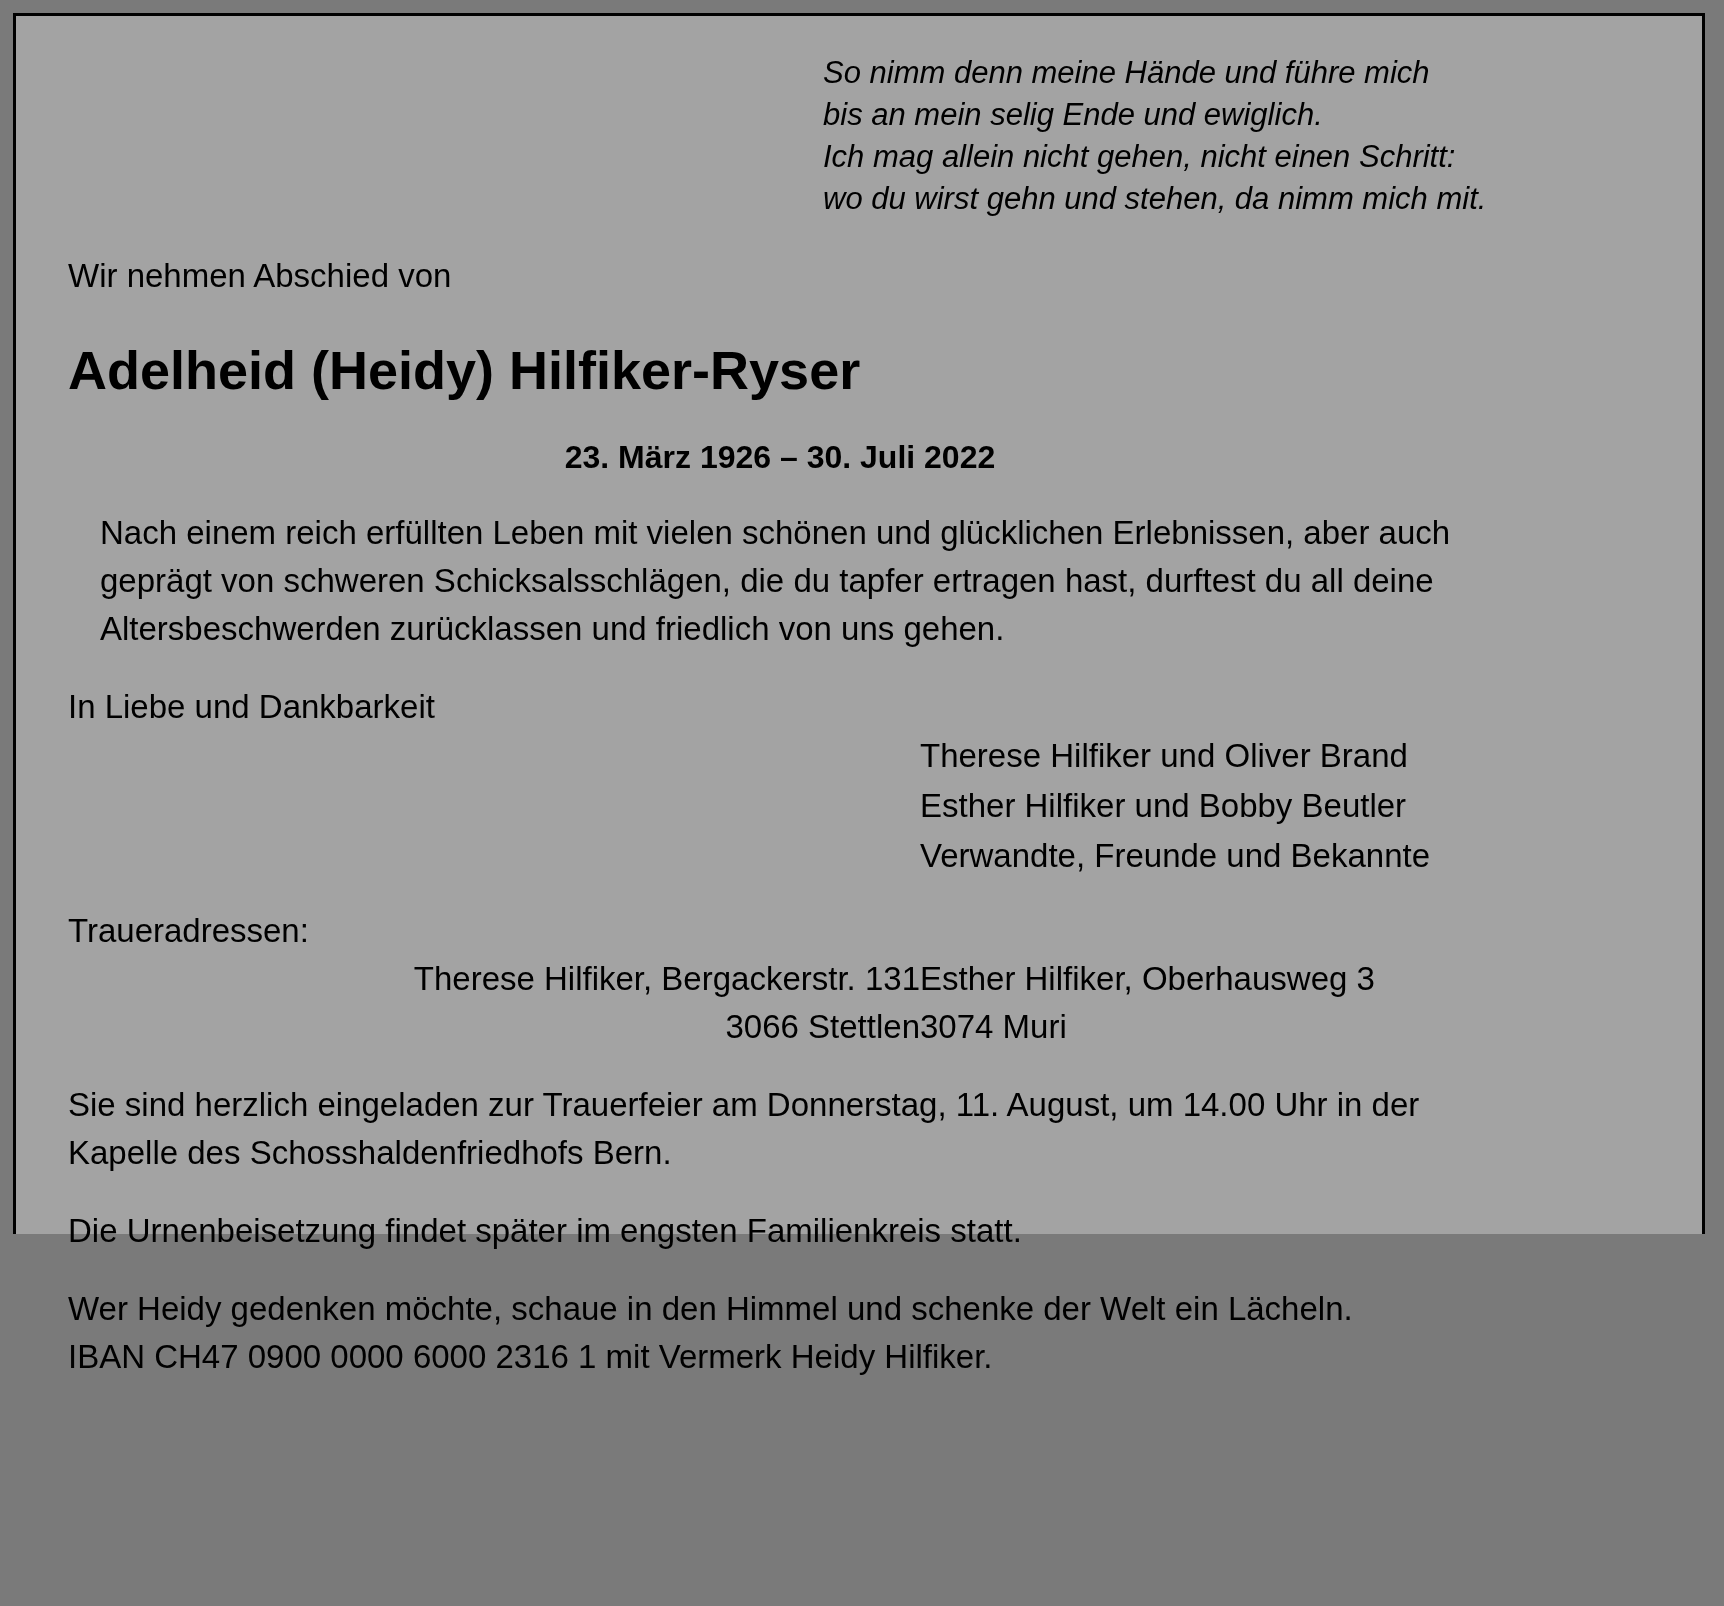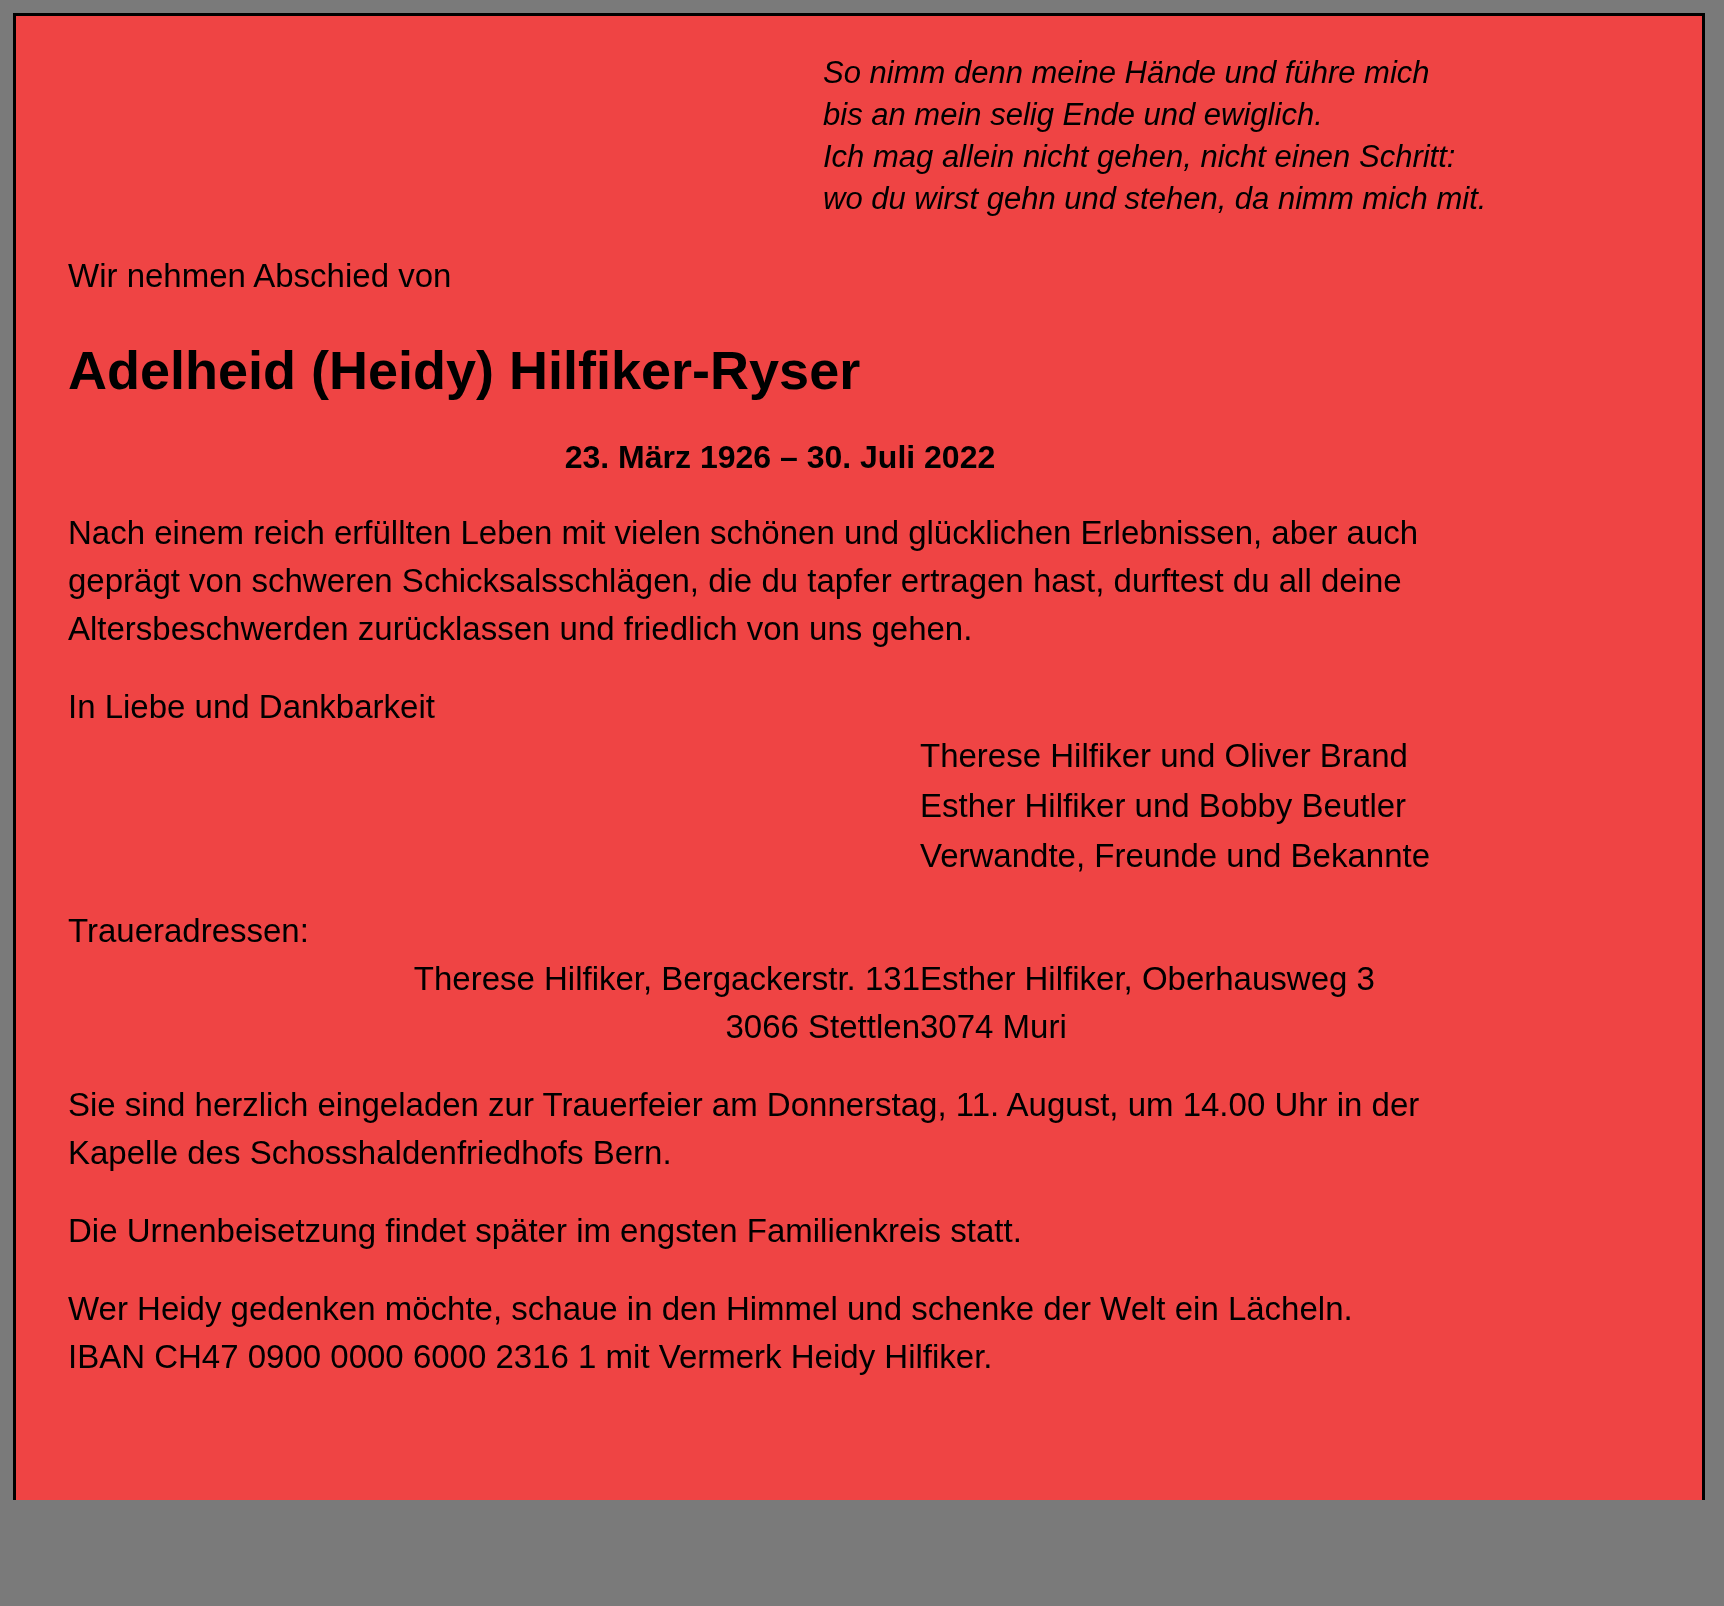--- a/index.html
+++ b/index.html
@@ -10,22 +10,22 @@
     background: #7a7a7a;
     font-family: "Liberation Sans", sans-serif;
     color: #000;
     overflow: hidden;
   }
   .page {
     position: absolute;
     top: 13px;
     left: 13px;
     width: 1692px;
-    height: 1487px;
-    background: #ef4444;
+    height: 1221px;
+    background: #a3a3a3;
     border-top: 3px solid #000;
     border-left: 3px solid #000;
     border-right: 3px solid #000;
     box-sizing: border-box;
   }
   .content {
     padding: 36px 210px 0 52px;
     font-size: 33px;
     line-height: 48px;
   }
@@ -46,20 +46,21 @@
     font-weight: bold;
   }
   .dates {
     margin-top: 33px;
     text-align: center;
     font-size: 32px;
     font-weight: bold;
   }
   .para {
     margin-top: 28px;
+    margin-left: 32px;
   }
   .mourners {
     margin-left: 852px;
     line-height: 50px;
   }
   .addresses {
     margin-top: 26px;
   }
   .addr-row {
     display: flex;

